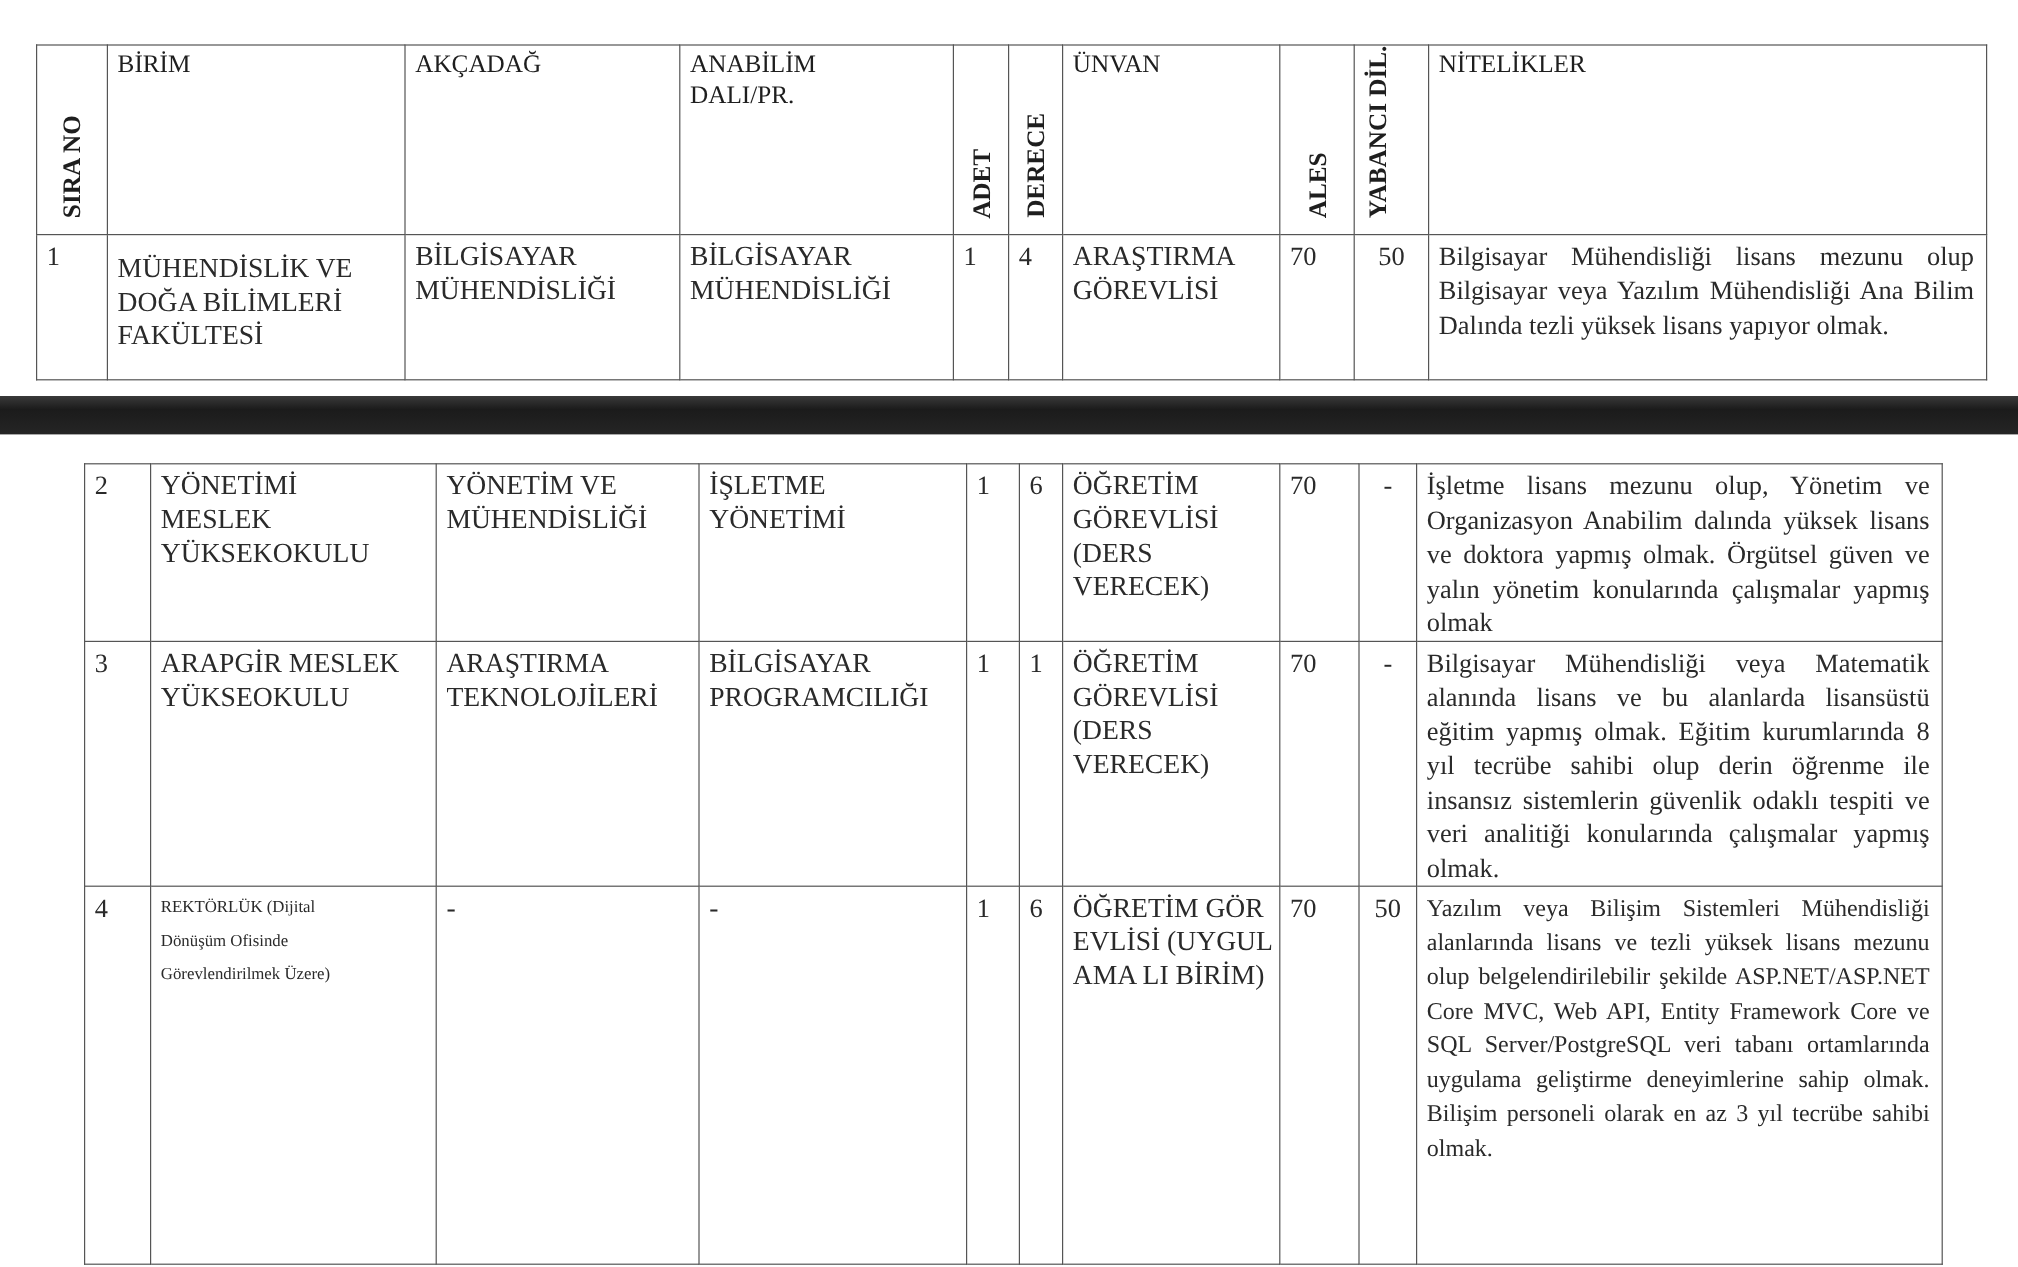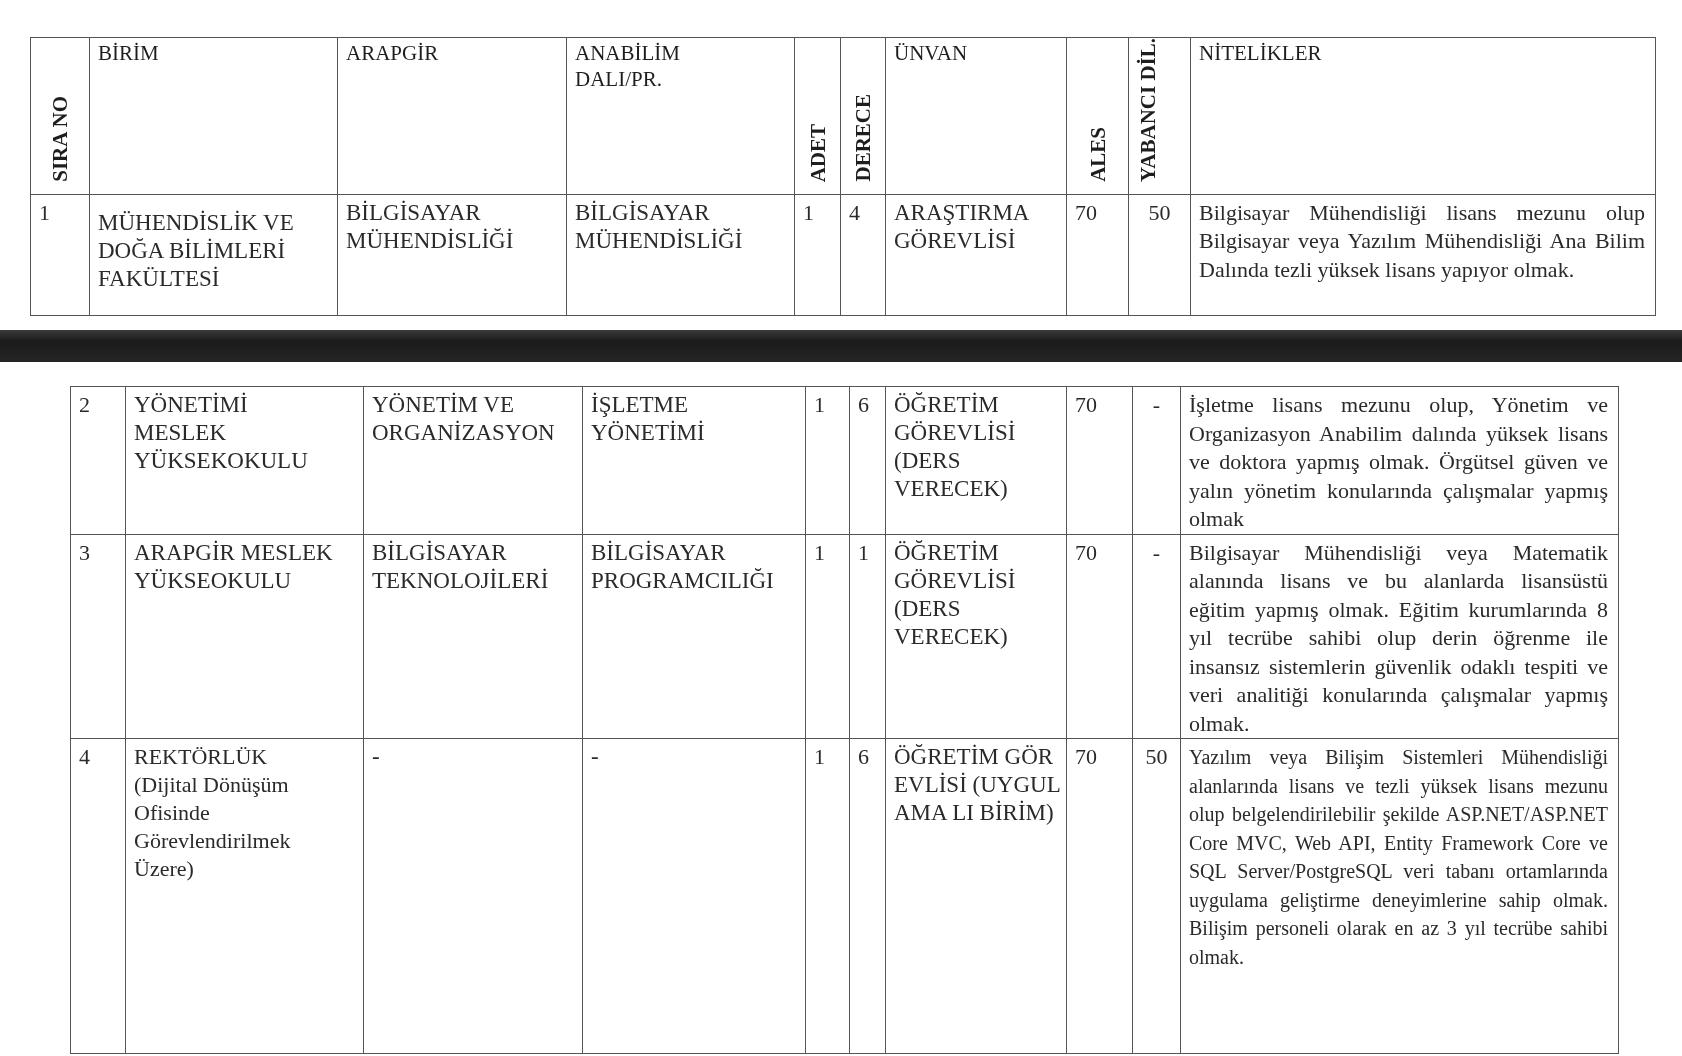--- a/index.html
+++ b/index.html
@@ -35,21 +35,21 @@
       <col style="width:45px">
       <col style="width:181px">
       <col style="width:62px">
     <col style="width:62px">
       <col style="width:465px">
   </colgroup>
   <tbody>
       <tr style="height:149px">
     <th class="vert"><span class="vtext">SIRA NO</span></th>
     <th class="hdr">BİRİM</th>
-    <th class="hdr">ARAPGİR</th>
+    <th class="hdr">AKÇADAĞ</th>
     <th class="hdr" style="padding-right:60px">ANABİLİM DALI/PR.</th>
     <th class="vert"><span class="vtext">ADET</span></th>
     <th class="vert"><span class="vtext">DERECE</span></th>
     <th class="hdr">ÜNVAN</th>
     <th class="vert"><span class="vtext">ALES</span></th>
     <th class="vert"><span class="vtext" style="white-space:normal;width:48px;text-align:left">YABANCI DİL.</span></th>
     <th class="hdr">NİTELİKLER</th>
   </tr>
   <tr style="height:121px">
     <td class="num">1</td>
@@ -78,44 +78,44 @@
       <col style="width:36px">
       <col style="width:181px">
       <col style="width:66px">
     <col style="width:48px">
       <col style="width:438px">
   </colgroup>
   <tbody>
       <tr style="height:141px">
     <td class="num">2</td>
     <td class="cell" style="padding-right:40px">YÖNETİMİ MESLEK YÜKSEKOKULU</td>
-    <td class="cell" style="padding-right:2px">YÖNETİM VE ORGANİZASYON</td>
+    <td class="cell" style="padding-right:2px">YÖNETİM VE MÜHENDİSLİĞİ</td>
     <td class="cell" style="padding-right:40px">İŞLETME YÖNETİMİ</td>
     <td class="num">1</td>
     <td class="num">6</td>
     <td class="cell" style="padding-right:30px">ÖĞRETİM GÖREVLİSİ (DERS VERECEK)</td>
     <td class="num">70</td>
     <td class="num dash">-</td>
     <td class="qual">İşletme lisans mezunu olup, Yönetim ve Organizasyon Anabilim dalında yüksek lisans ve doktora yapmış olmak. Örgütsel güven ve yalın yönetim konularında çalışmalar yapmış olmak</td>
   </tr>
   <tr style="height:200px">
     <td class="num">3</td>
     <td class="cell" style="padding-right:2px">ARAPGİR MESLEK YÜKSEOKULU</td>
-    <td class="cell" style="padding-right:2px">BİLGİSAYAR TEKNOLOJİLERİ</td>
+    <td class="cell" style="padding-right:2px">ARAŞTIRMA TEKNOLOJİLERİ</td>
     <td class="cell" style="padding-right:2px">BİLGİSAYAR PROGRAMCILIĞI</td>
     <td class="num">1</td>
     <td class="num">1</td>
     <td class="cell" style="padding-right:30px">ÖĞRETİM GÖREVLİSİ (DERS VERECEK)</td>
     <td class="num">70</td>
     <td class="num dash">-</td>
     <td class="qual">Bilgisayar Mühendisliği veya Matematik alanında lisans ve bu alanlarda lisansüstü eğitim yapmış olmak. Eğitim kurumlarında 8 yıl tecrübe sahibi olup derin öğrenme ile insansız sistemlerin güvenlik odaklı tespiti ve veri analitiği konularında çalışmalar yapmış olmak.</td>
   </tr>
   <tr style="height:315px">
     <td class="num">4</td>
-    <td class="cell" style="padding-right:44px;font-size:22px">REKTÖRLÜK (Dijital Dönüşüm Ofisinde Görevlendirilmek Üzere)</td>
+    <td class="cell" style="padding-right:44px;font-size:14px">REKTÖRLÜK (Dijital Dönüşüm Ofisinde Görevlendirilmek Üzere)</td>
     <td class="cell">-</td>
     <td class="cell">-</td>
     <td class="num">1</td>
     <td class="num">6</td>
     <td class="cell" style="word-break:break-all;padding-right:4px">ÖĞRETİM GÖREVLİSİ (UYGULAMA LI BİRİM)</td>
     <td class="num">70</td>
     <td class="num" style="text-align:center;padding:4px 2px 0 2px">50</td>
     <td class="qual" style="font-size:20px">Yazılım veya Bilişim Sistemleri Mühendisliği alanlarında lisans ve tezli yüksek lisans mezunu olup belgelendirilebilir şekilde ASP.NET/ASP.NET Core MVC, Web API, Entity Framework Core ve SQL Server/PostgreSQL veri tabanı ortamlarında uygulama geliştirme deneyimlerine sahip olmak. Bilişim personeli olarak en az 3 yıl tecrübe sahibi olmak.</td>
   </tr>
 </tbody>

